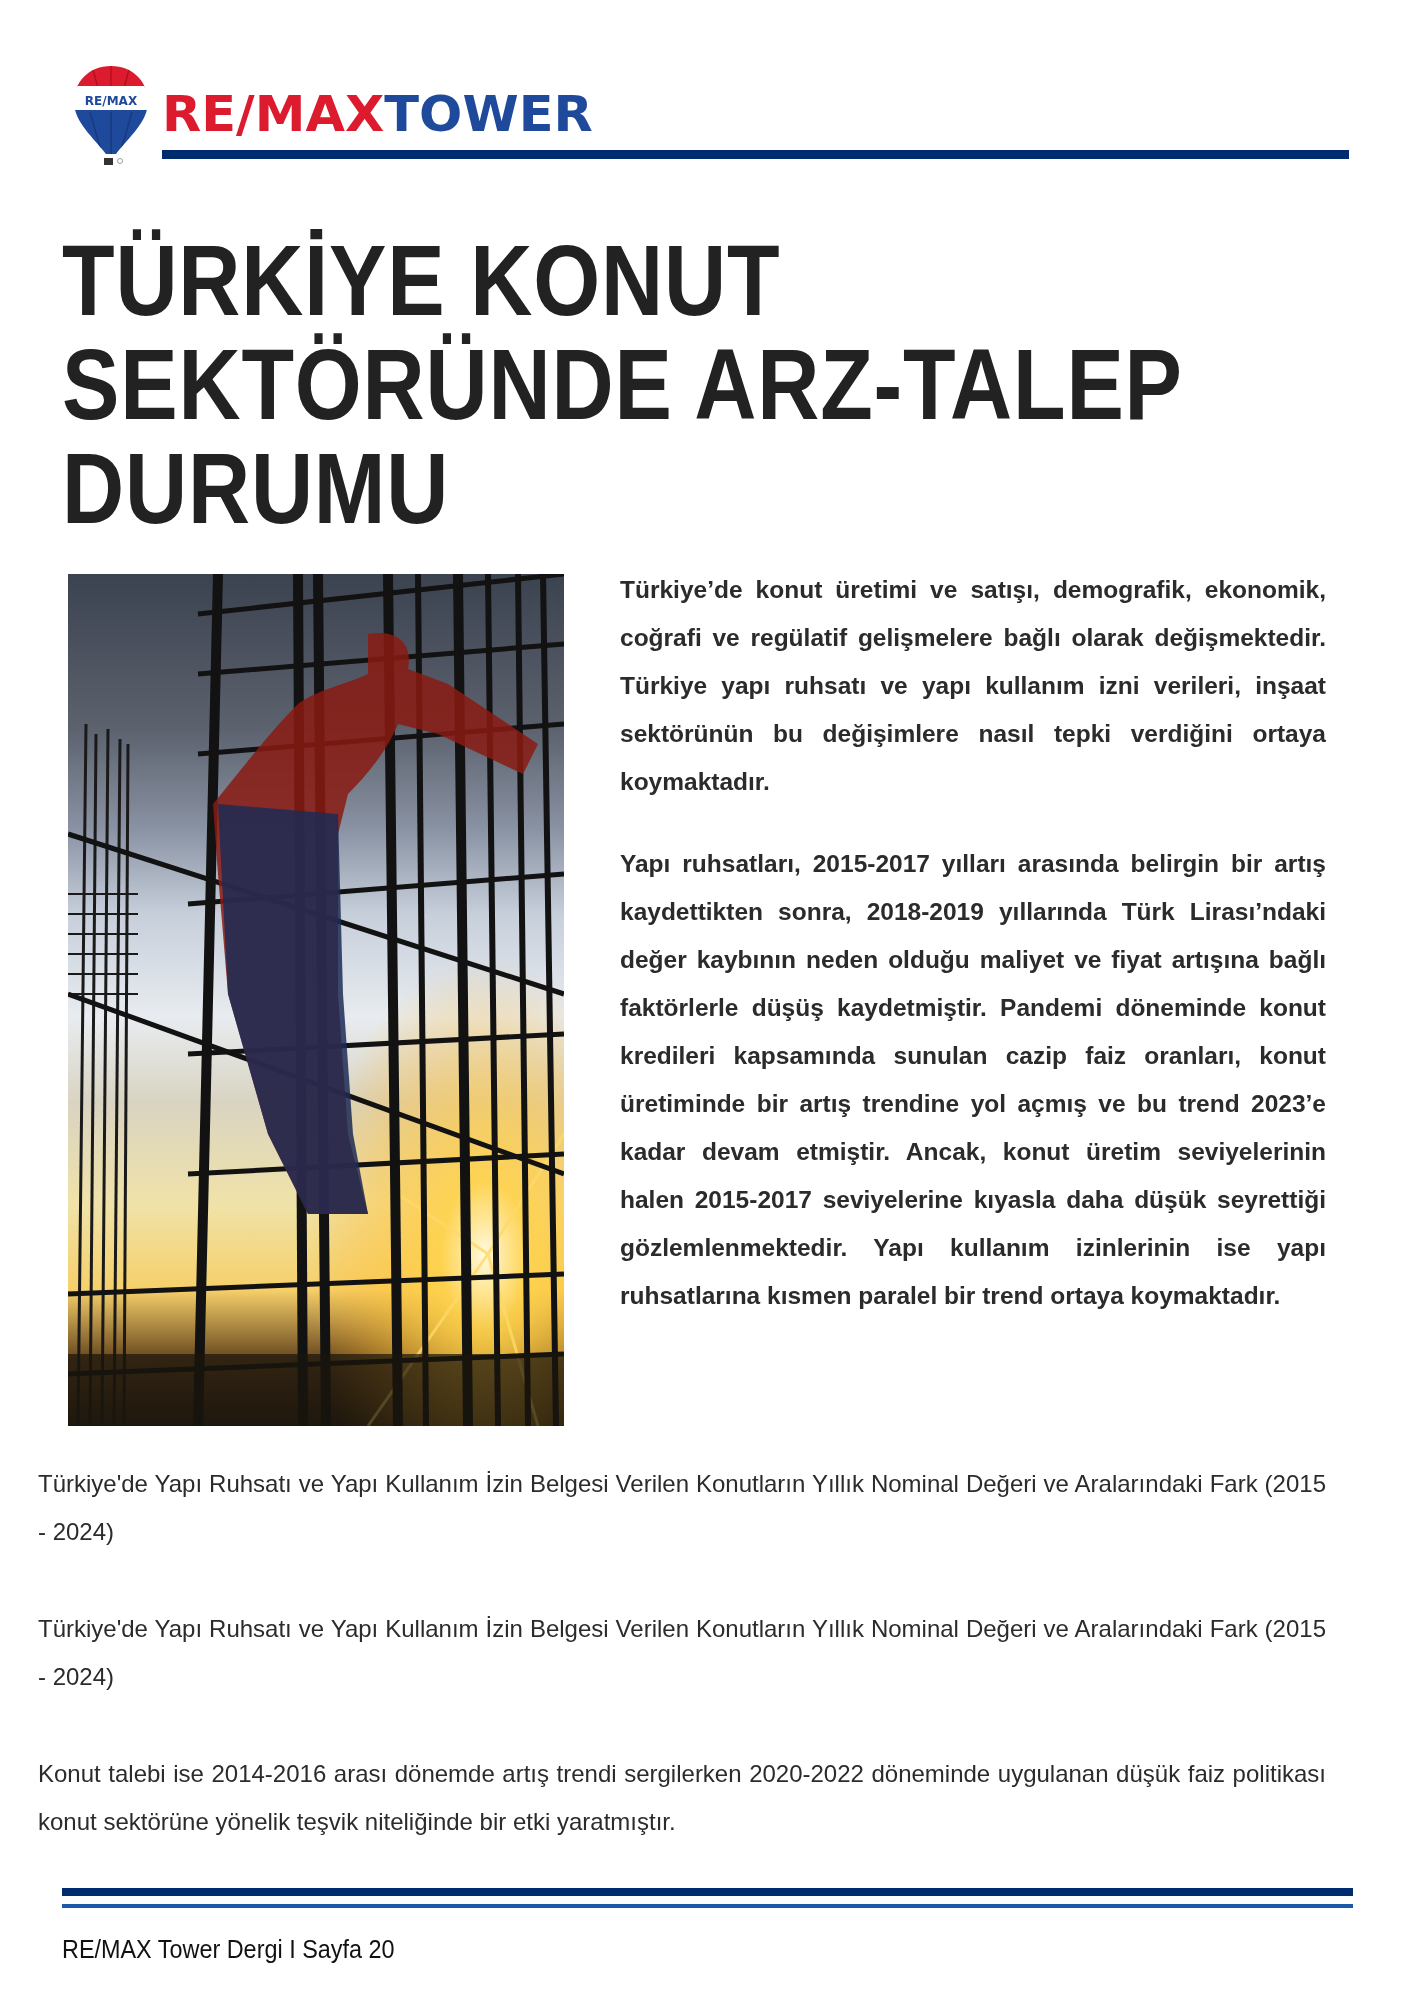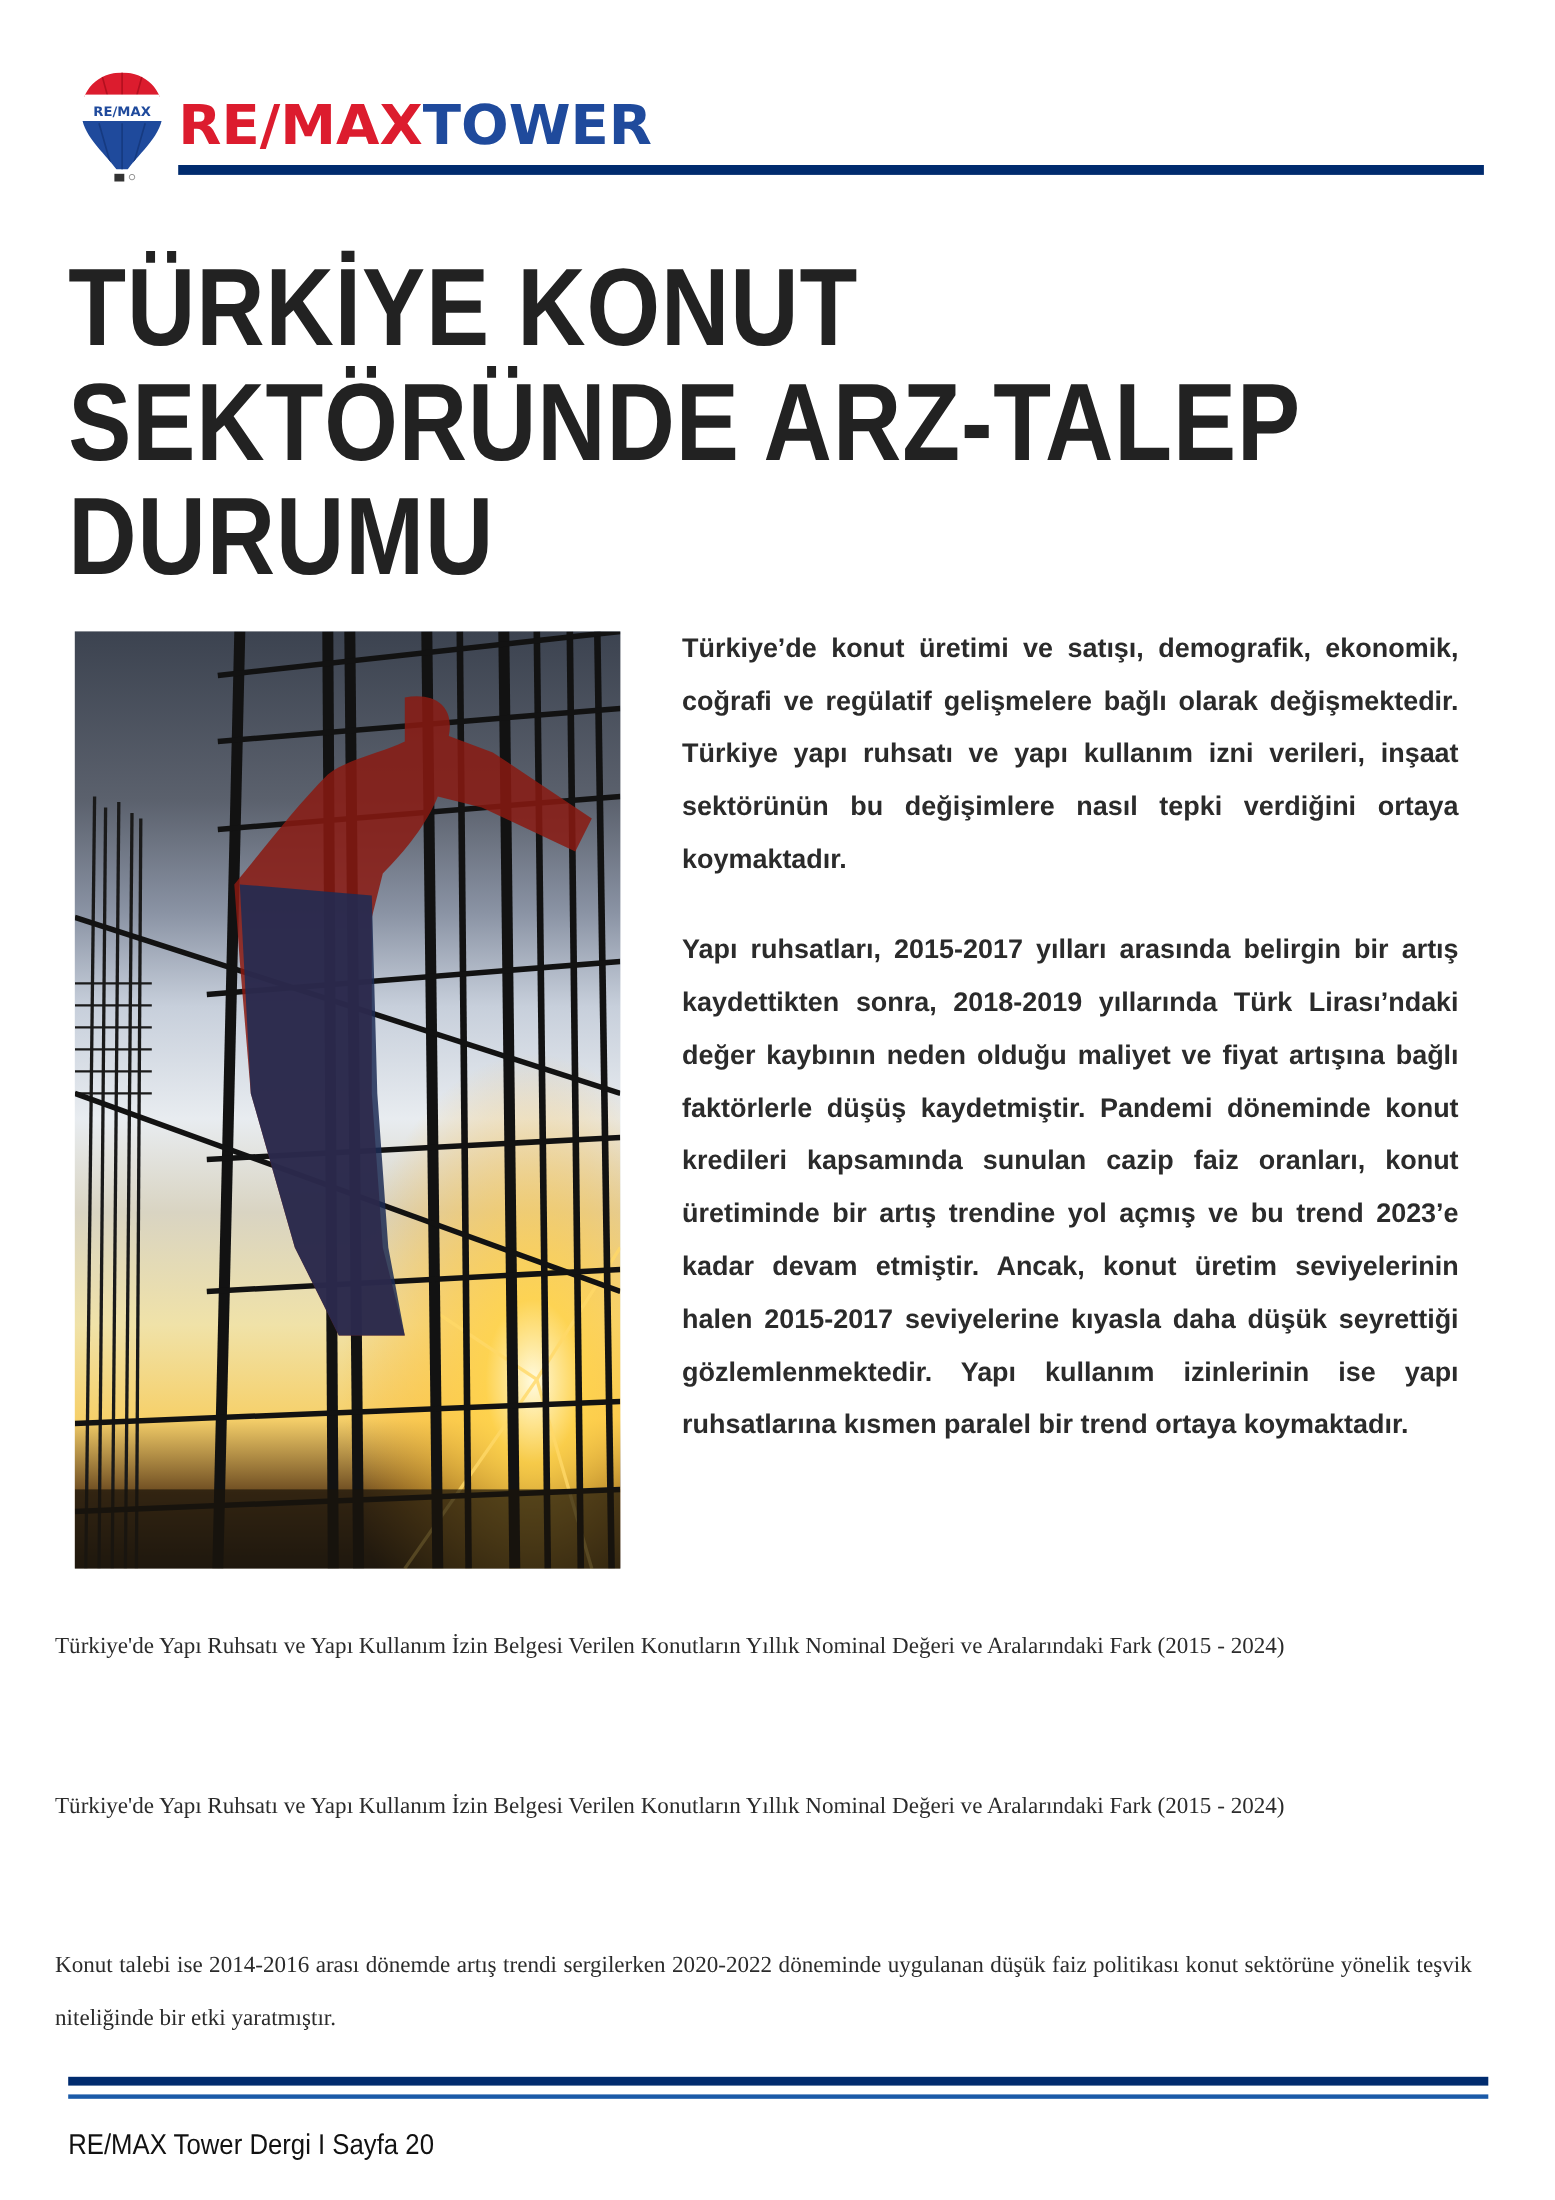--- a/index.html
+++ b/index.html
@@ -27,22 +27,22 @@
            background: linear-gradient(180deg, #3c4350 0%, #5b616d 18%, #8a93a4 30%, #c7cfdb 40%, #e8ecf0 52%, #d9d4c2 62%, #f0e2a8 74%, #f6d06a 84%, #6b4a20 92%, #2a2014 100%); }
   .photo svg { position: absolute; left: 0; top: 0; }
 
   
   .col-text { position: absolute; left: 620px; width: 706px; font-family: "Liberation Sans", sans-serif;
               font-size: 24.5px; line-height: 48px; color: #2b2b2b; text-align: justify; margin: 0; font-weight: bold; }
   .p1 { top: 566px; }
   .p2 { top: 840px; }
 
   
-  .full-text { position: absolute; left: 38px; width: 1288px; font-family: Liberation Serif, serif;
-               font-size: 21px; line-height: 48px; color: #2b2b2b; text-align: justify; margin: 12px; }
+  .full-text { position: absolute; left: 38px; width: 1288px; font-family: Liberation Sans, sans-serif;
+               font-size: 24px; line-height: 48px; color: #2b2b2b; text-align: justify; margin: 0; }
   .cap1 { top: 1460px; }
   .cap2 { top: 1605px; }
   .p3 { top: 1750px; }
 
   
   .footer-rule-1 { position: absolute; left: 62px; top: 1888px; width: 1291px; height: 8px; background: #002b6e; }
   .footer-rule-2 { position: absolute; left: 62px; top: 1904px; width: 1291px; height: 4px; background: #1b5aa8; }
   .footer-left { position: absolute; left: 62px; top: 1934px; font-family: "Liberation Sans", sans-serif;
                  font-size: 26px; color: #111; white-space: nowrap; transform: scaleX(0.9); transform-origin: left top; }
   .footer-right { position: absolute; right: 62px; top: 1998px; font-family: "DejaVu Sans", sans-serif;

